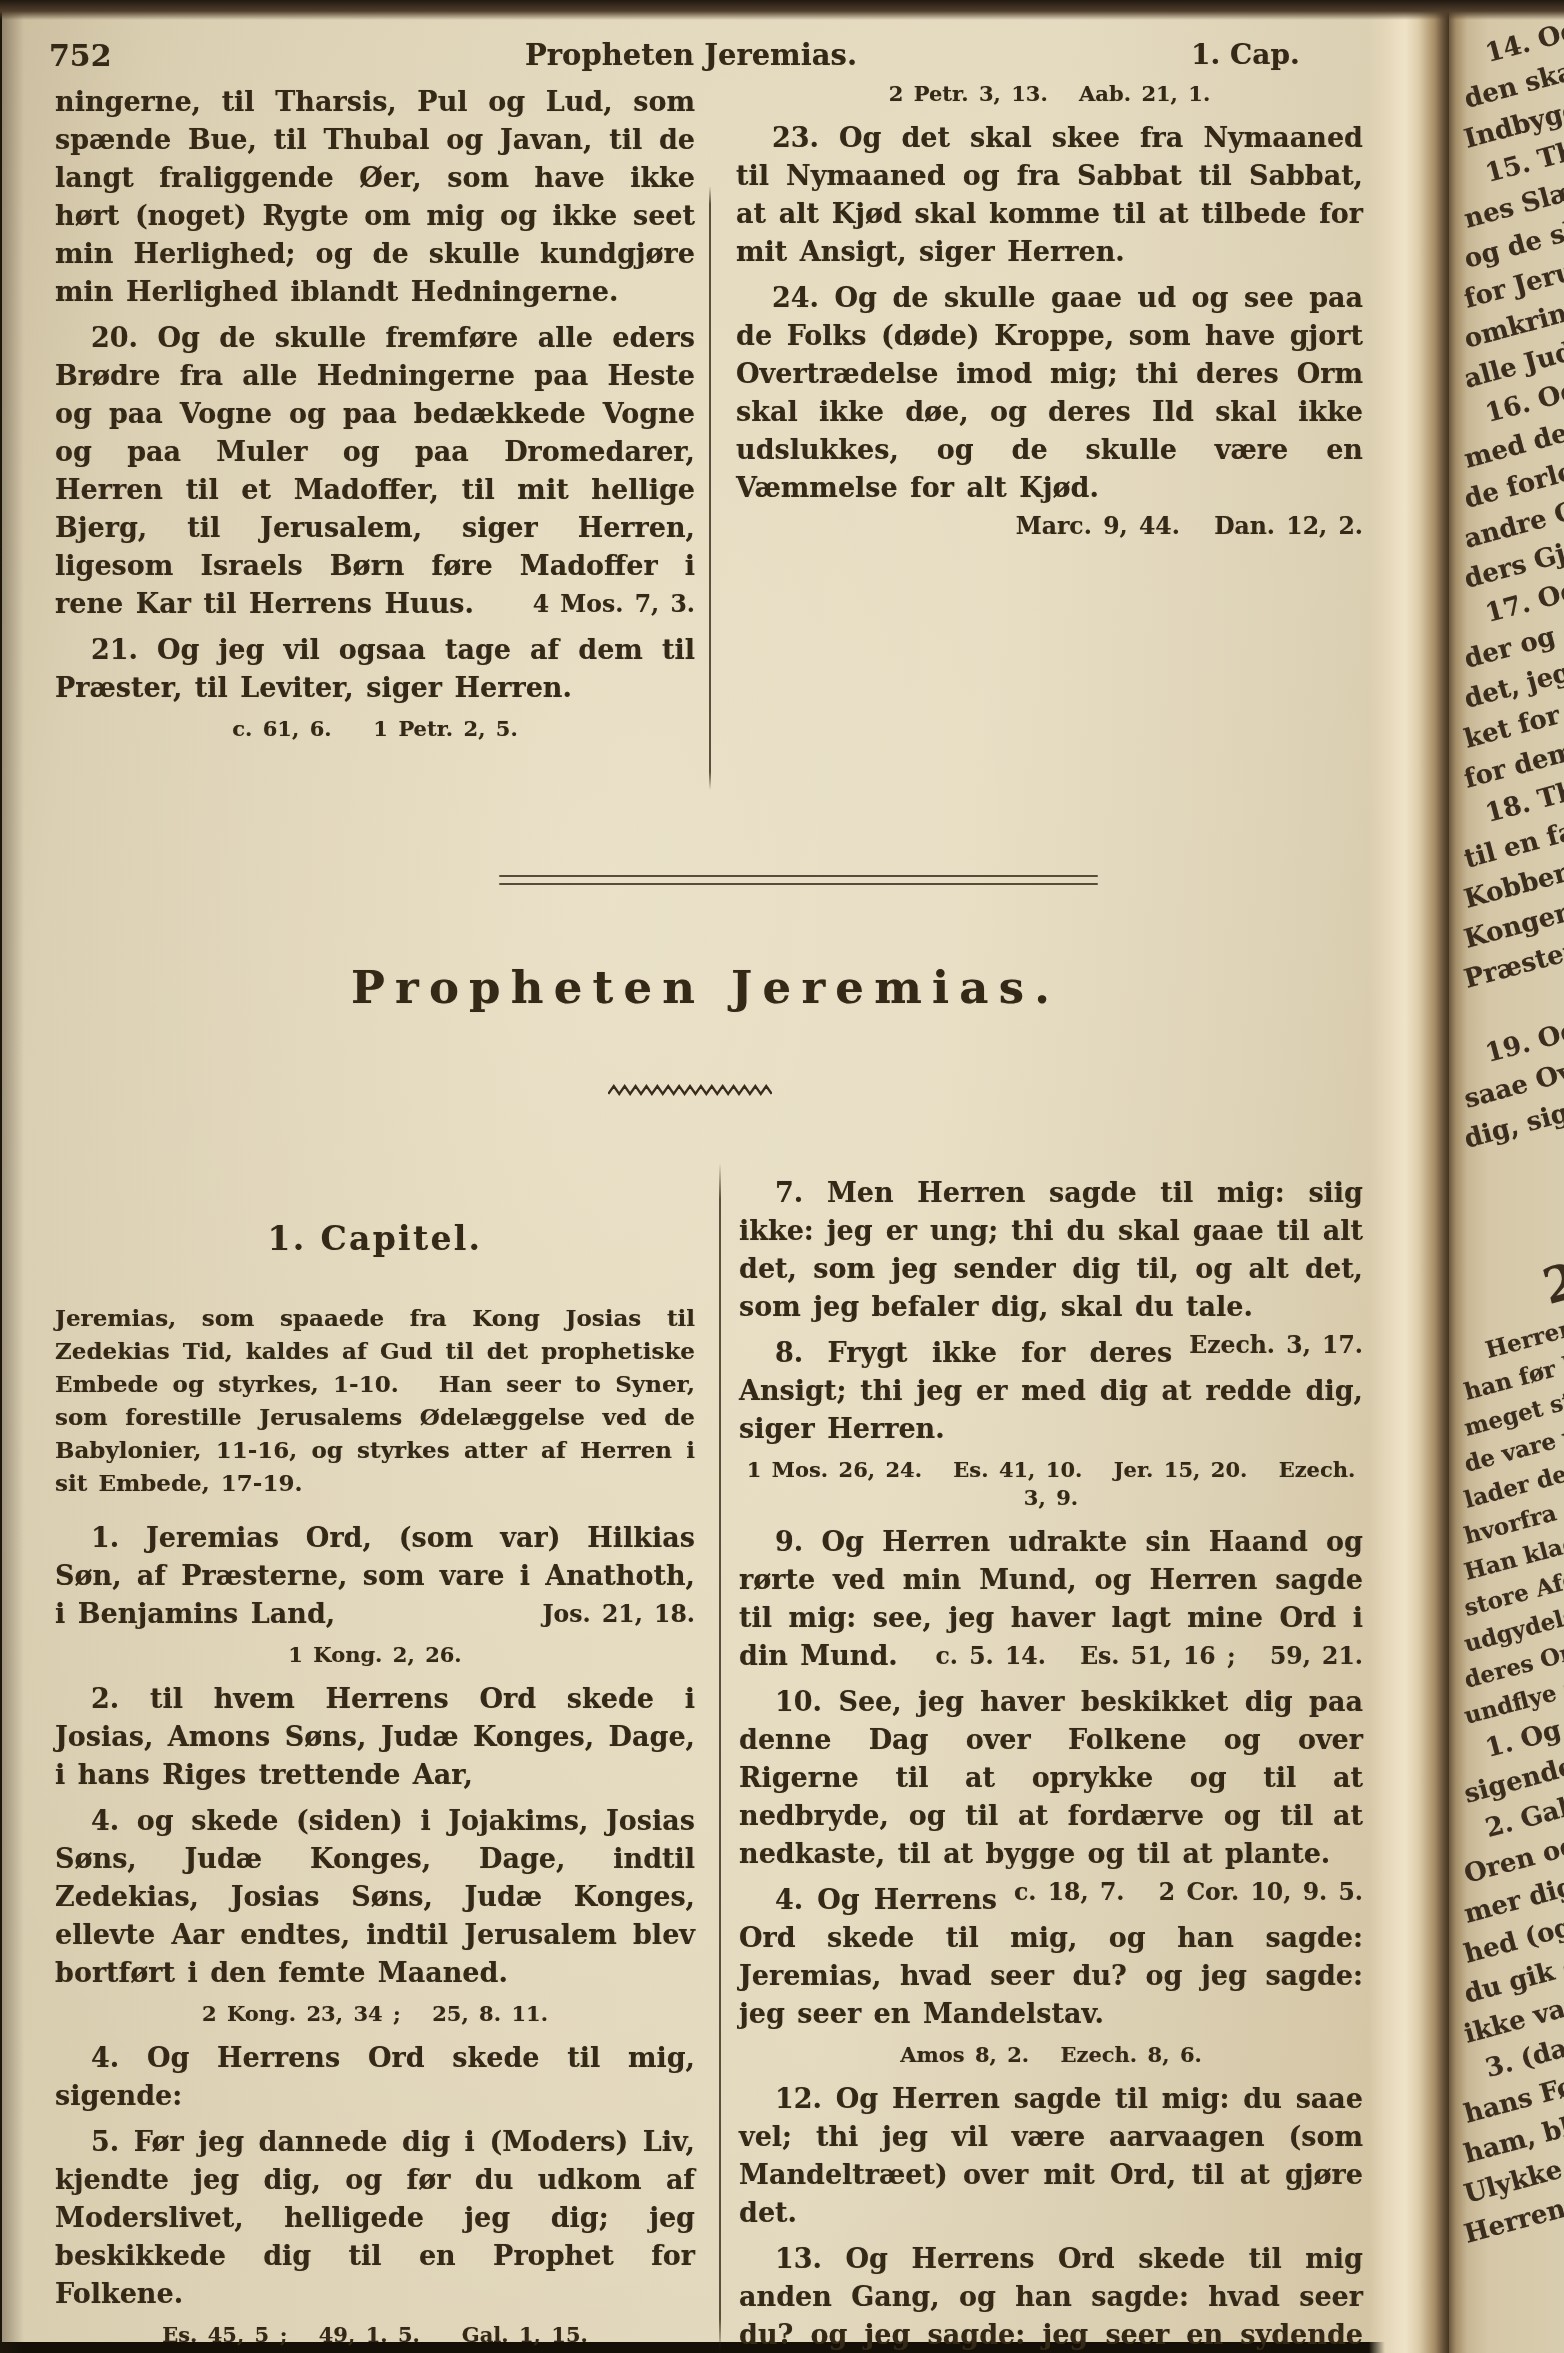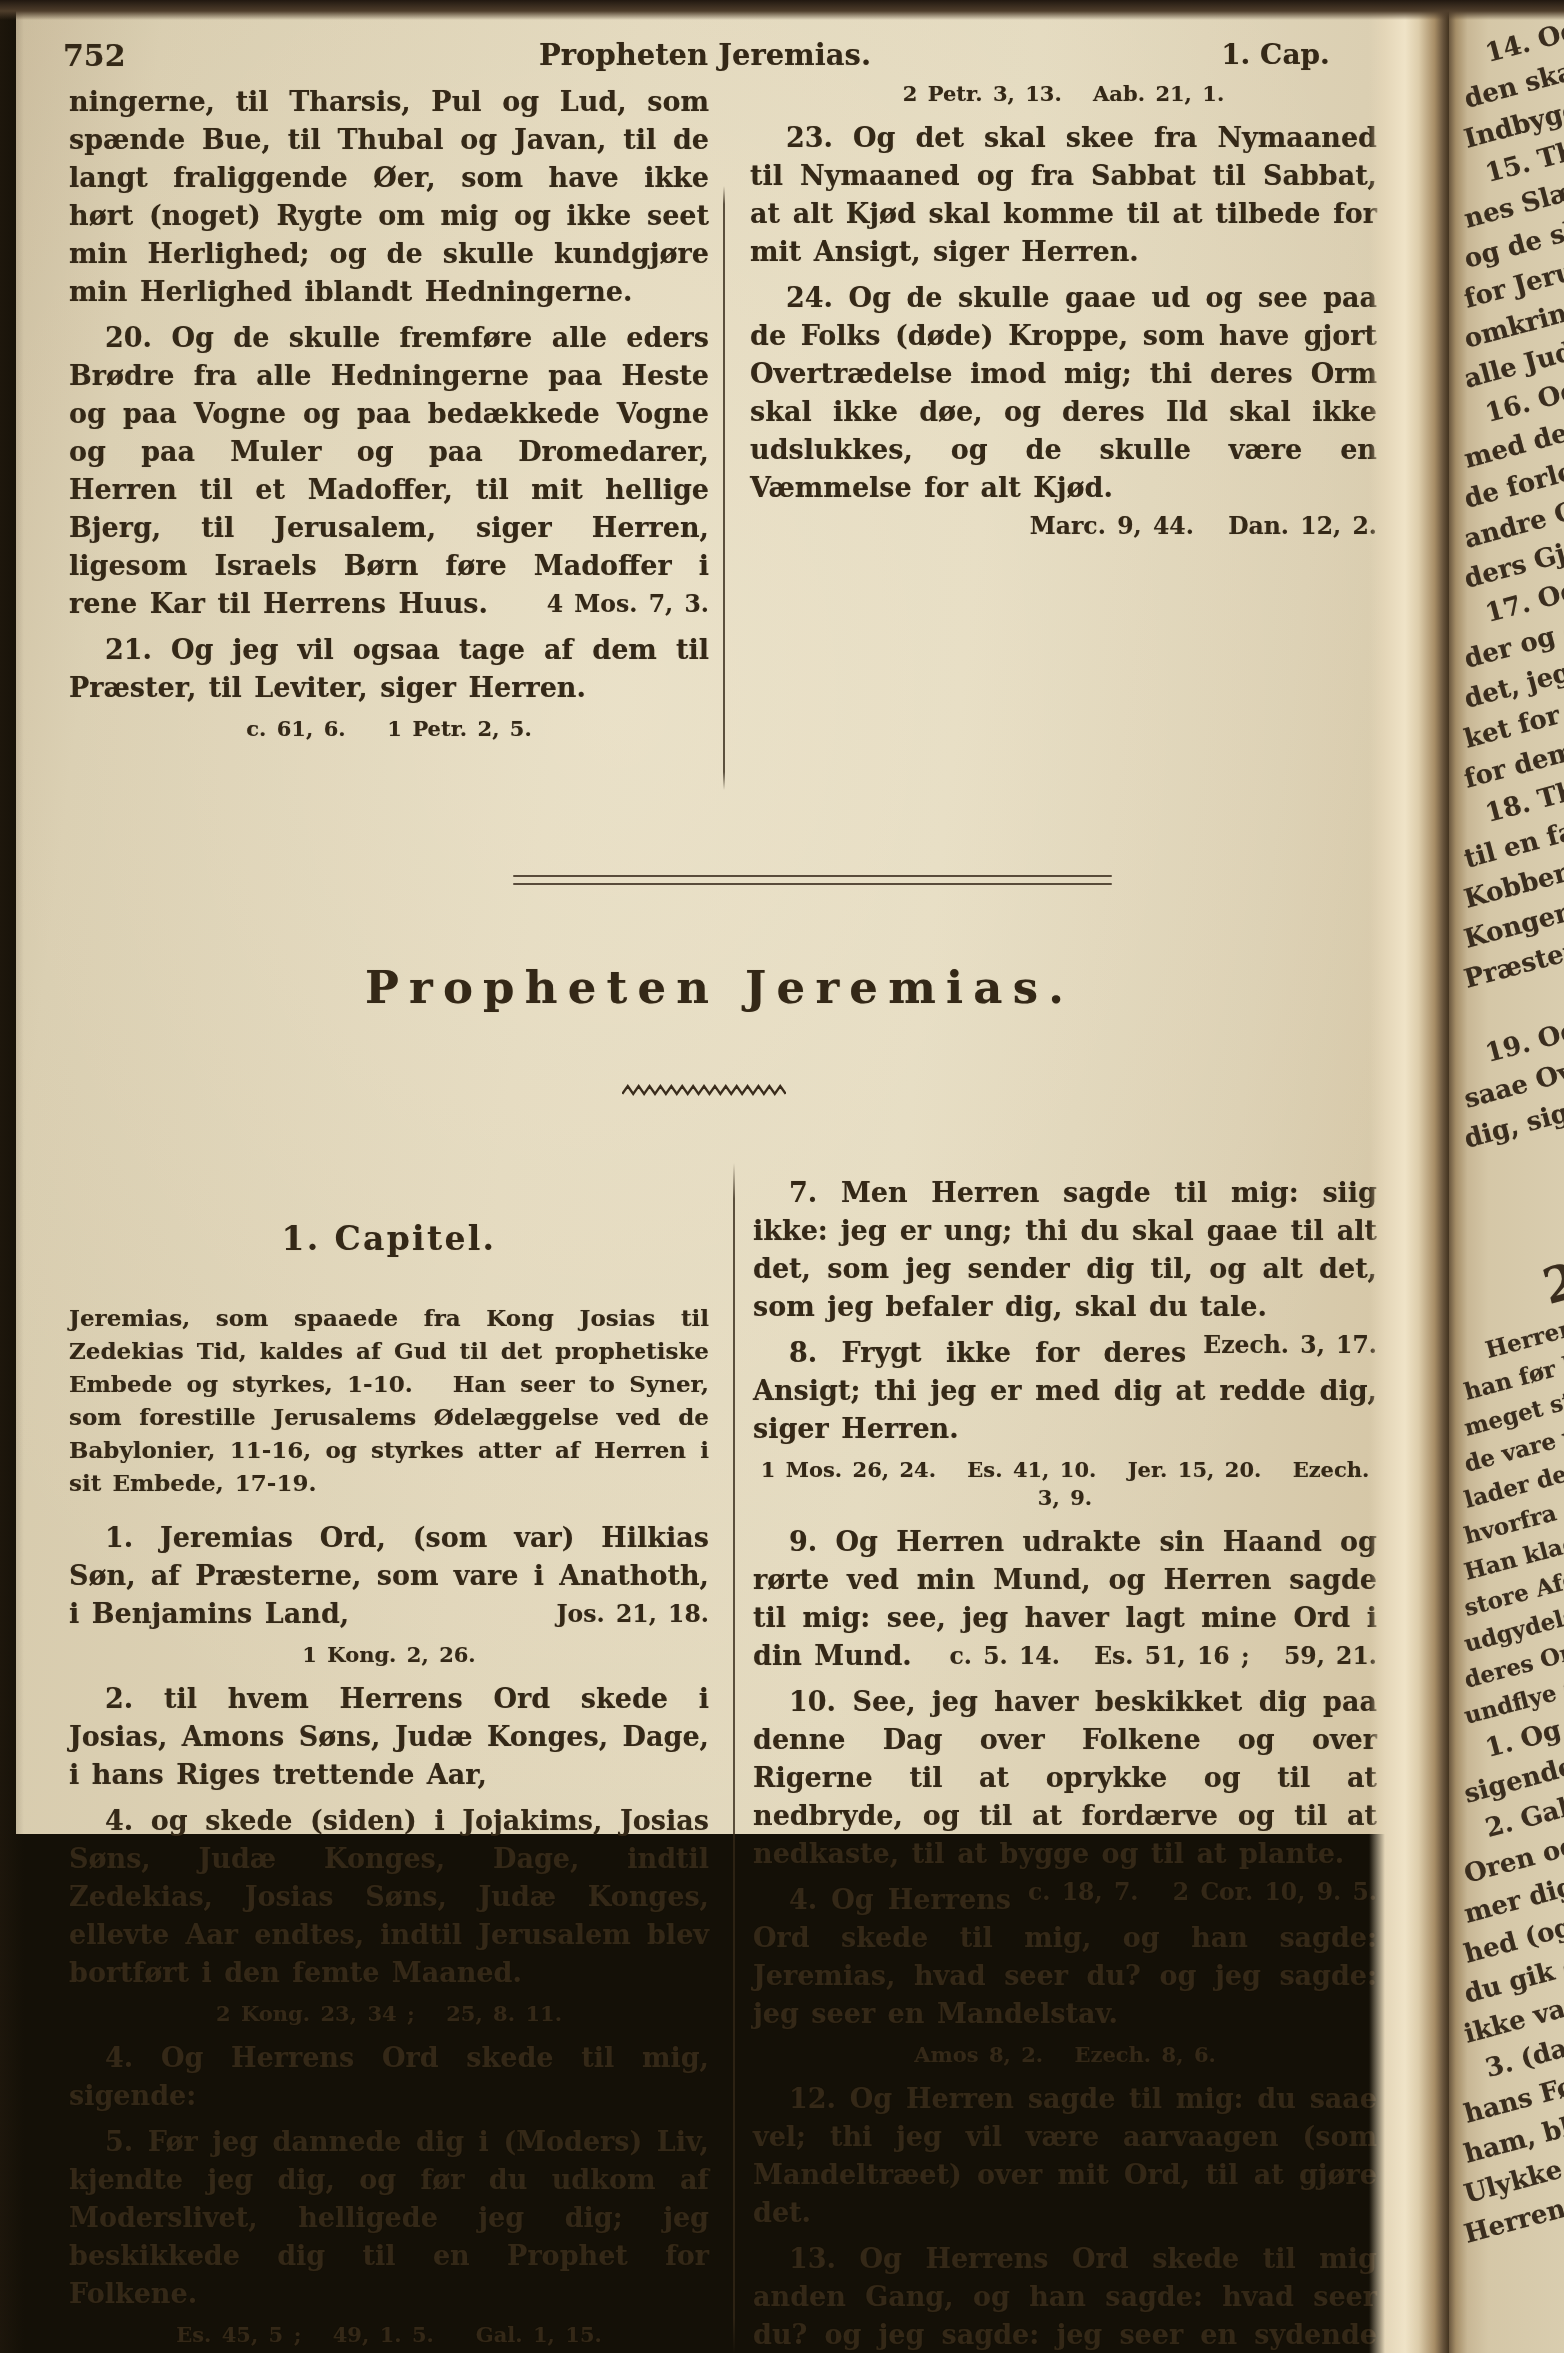--- a/index.html
+++ b/index.html
@@ -6,40 +6,40 @@
     margin: 0; padding: 0;
     width: 1565px; height: 2354px;
     background: #141007;
     overflow: hidden;
     font-family: "DejaVu Serif", "Liberation Serif", serif;
   }
   .photo { position: relative; width: 1565px; height: 2354px; overflow: hidden; }
 
   
   .page-main {
-    position: absolute; left: 16px; top: 0; width: 1434px; height: 1834px;
+    position: absolute; left: 2px; top: 0; width: 1434px; height: 2342px;
     background:
       radial-gradient(ellipse at 42% 38%, rgba(255,250,232,0.30), rgba(255,250,232,0) 72%),
       linear-gradient(97deg, #c9ba9b 0%, #d7cbad 9%, #e0d5b9 38%, #e3d9be 62%, #dbcfb2 82%, #d2c2a0 100%);
     text-decoration: underline;
   }
   .top-edge {
     position: absolute; left: 0; top: 0; width: 1565px; height: 20.3px; z-index: 6;
     background: linear-gradient(180deg, #211810 0%, #4e3d2b 55%, rgba(78,61,43,0) 100%);
   }
   .left-edge {
     position: absolute; left: 0; top: 0; width: 23.5px; height: 2354px; z-index: 5;
     background: linear-gradient(90deg, rgba(44,32,19,0.38), rgba(44,32,19,0));
   }
 
   
   .ink { color: #342817; text-shadow: 0 0 0.8px rgba(52,40,23,0.35); }
   .page-num { position: absolute; left: 47px; top: 38px; font-size: 30px; font-weight: 700; }
   .running-head { position: absolute; left: 235px; top: 38px; width: 908px; text-align: center; font-size: 29px; font-weight: 700; }
-  .chap-head { position: absolute; left: 1189px; top: 38px; width: 141px; text-align: center; font-size: 28px; font-weight: 700; }
+  .chap-head { position: absolute; left: 1189px; top: 38px; width: 141px; text-align: left; font-size: 28px; font-weight: 700; }
 
   .col { position: absolute; font-size: 27px; line-height: 38px; font-weight: 700; text-align: justify; word-spacing: 3.1px; }
   .top-left  { left: 45px;  top: 75px;  width: 656px; }
   .top-right { left: 726px; top: 75px;  width: 643px; }
   .bottom-left  { left: 45px;  top: 1293px; width: 656px; }
   .bottom-right { left: 729px; top: 1166px; width: 640px; }
 
   .para { margin: 8px; }
   .para.verse { text-indent: 36px; }
   .para.cont { text-indent: 0; }

